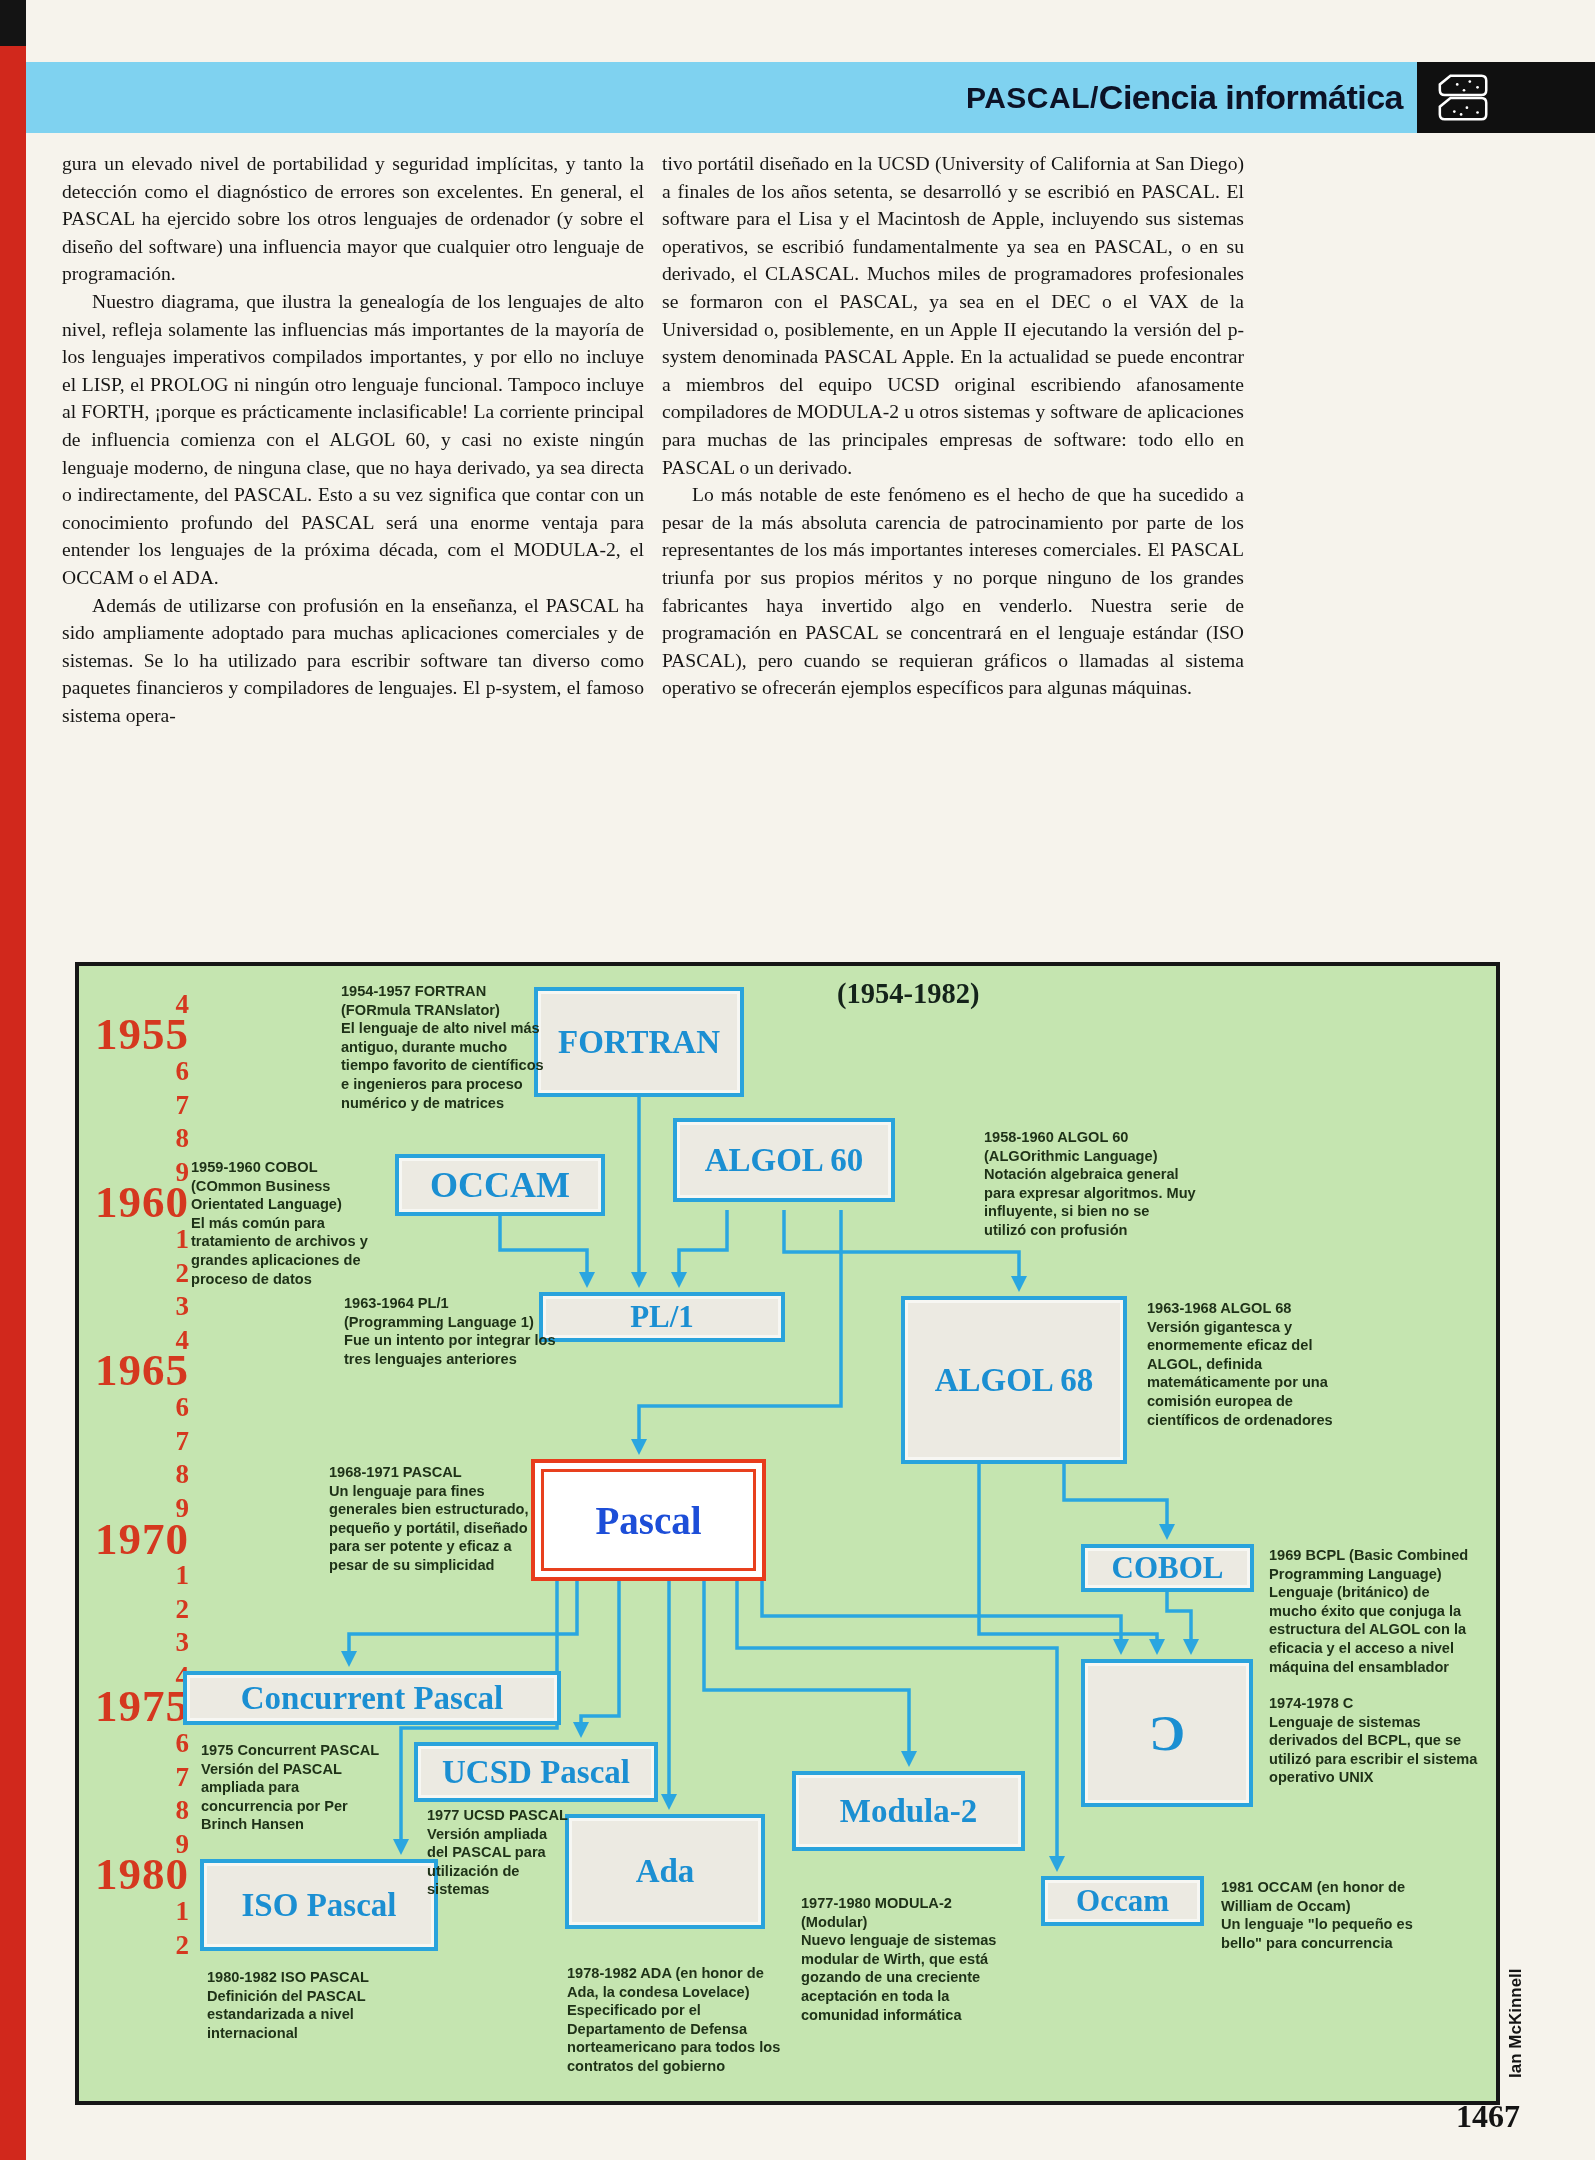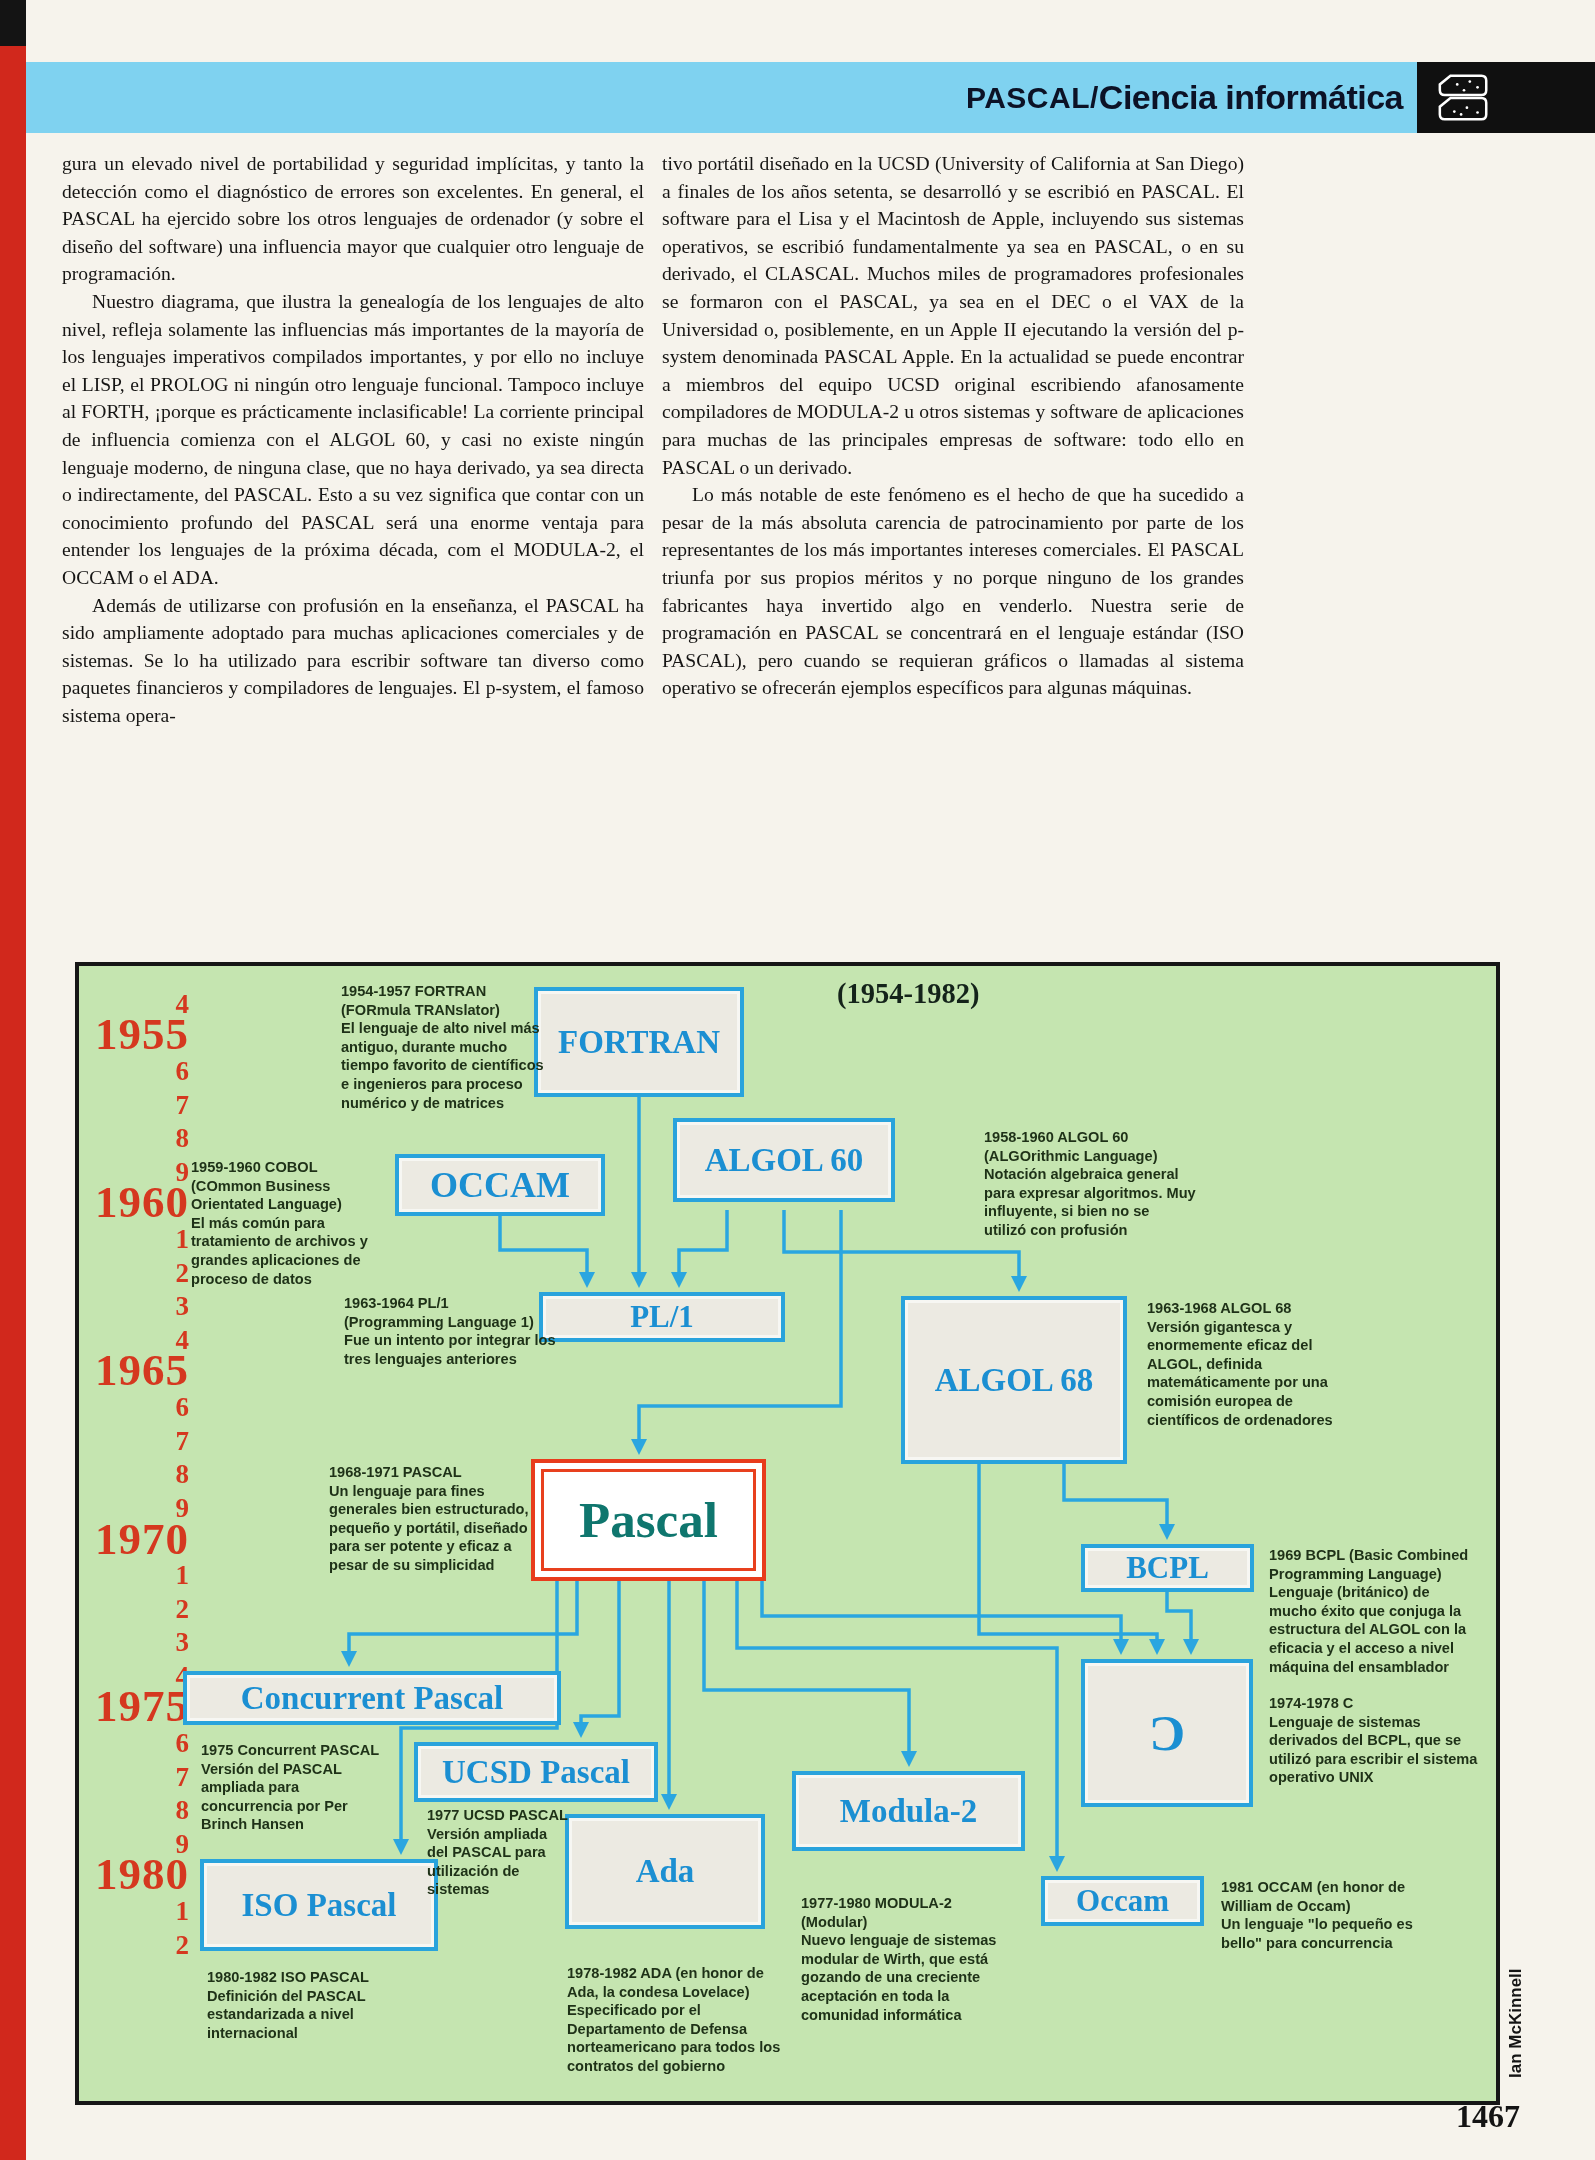--- a/index.html
+++ b/index.html
@@ -28,21 +28,21 @@
   .dg-title{position:absolute;left:758px;top:10px;width:620px;font-size:28.5px;line-height:35px;
             font-weight:bold;color:#14231a;}
   .tl{position:absolute;left:6px;width:104px;text-align:right;color:#d5381f;font-weight:bold;}
   .tl.major{font-size:45px;letter-spacing:1px;}
   .tl.minor{font-size:27px;padding-right:24px;}
   .lang-box{position:absolute;box-sizing:border-box;background:#eceae2;border:4px solid #29a3dc;
             box-shadow:inset 0 0 0 3px #f7f7f3;display:flex;align-items:center;justify-content:center;}
   .lang-box .lbl{font-family:"Liberation Serif",serif;font-weight:bold;color:#1b8fd2;font-size:33px;white-space:nowrap;}
   .lang-box.red{background:#ffffff;border:4px solid #e83c1c;
                 box-shadow:inset 0 0 0 6px #ffffff, inset 0 0 0 9px #e8401e;}
-  .lang-box.red .lbl{color:#0f766e;font-size:51px;}
+  .lang-box.red .lbl{color:#1d4ed8;font-size:39px;}
   [data-name="lang-box-c"] .lbl{font-size:50px;}
   [data-name="lang-box-cobol"] .lbl{font-size:36px;}
   [data-name="lang-box-bcpl"] .lbl{font-size:31px;}
   [data-name="lang-box-pl1"] .lbl{font-size:31px;}
   [data-name="lang-box-occam"] .lbl{font-size:31px;}
   .note{position:absolute;font-family:"Liberation Sans",sans-serif;font-weight:bold;
         font-size:14.6px;line-height:18.6px;color:#1e3117;white-space:pre-line;}
   svg.edges{position:absolute;left:0;top:0;width:1417px;height:1135px;}
   svg.edges polyline{fill:none;stroke:#2aa6e0;stroke-width:3.5px;}
   
@@ -168,21 +168,21 @@
         <div class="lang-box" data-name="lang-box-pl1" style="left: 460px; top: 326px; width: 246px; height: 50px;">
           <span class="lbl" data-name="lang-box-label">PL/1</span>
         </div>
         <div class="lang-box" data-name="lang-box-algol68" style="left: 822px; top: 330px; width: 226px; height: 168px;">
           <span class="lbl" data-name="lang-box-label">ALGOL 68</span>
         </div>
         <div class="lang-box red" data-name="lang-box-pascal" style="left: 452px; top: 493px; width: 235px; height: 122px;">
           <span class="lbl" data-name="lang-box-label">Pascal</span>
         </div>
         <div class="lang-box" data-name="lang-box-bcpl" style="left: 1002px; top: 578px; width: 173px; height: 48px;">
-          <span class="lbl" data-name="lang-box-label">BCPL</span>
+          <span class="lbl" data-name="lang-box-label">COBOL</span>
         </div>
         <div class="lang-box" data-name="lang-box-c" style="left: 1002px; top: 693px; width: 172px; height: 148px;">
           <span class="lbl" data-name="lang-box-label">Ɔ</span>
         </div>
         <div class="lang-box" data-name="lang-box-concurrent" style="left: 104px; top: 705px; width: 378px; height: 54px;">
           <span class="lbl" data-name="lang-box-label">Concurrent Pascal</span>
         </div>
         <div class="lang-box" data-name="lang-box-ucsd" style="left: 335px; top: 776px; width: 244px; height: 60px;">
           <span class="lbl" data-name="lang-box-label">UCSD Pascal</span>
         </div>

